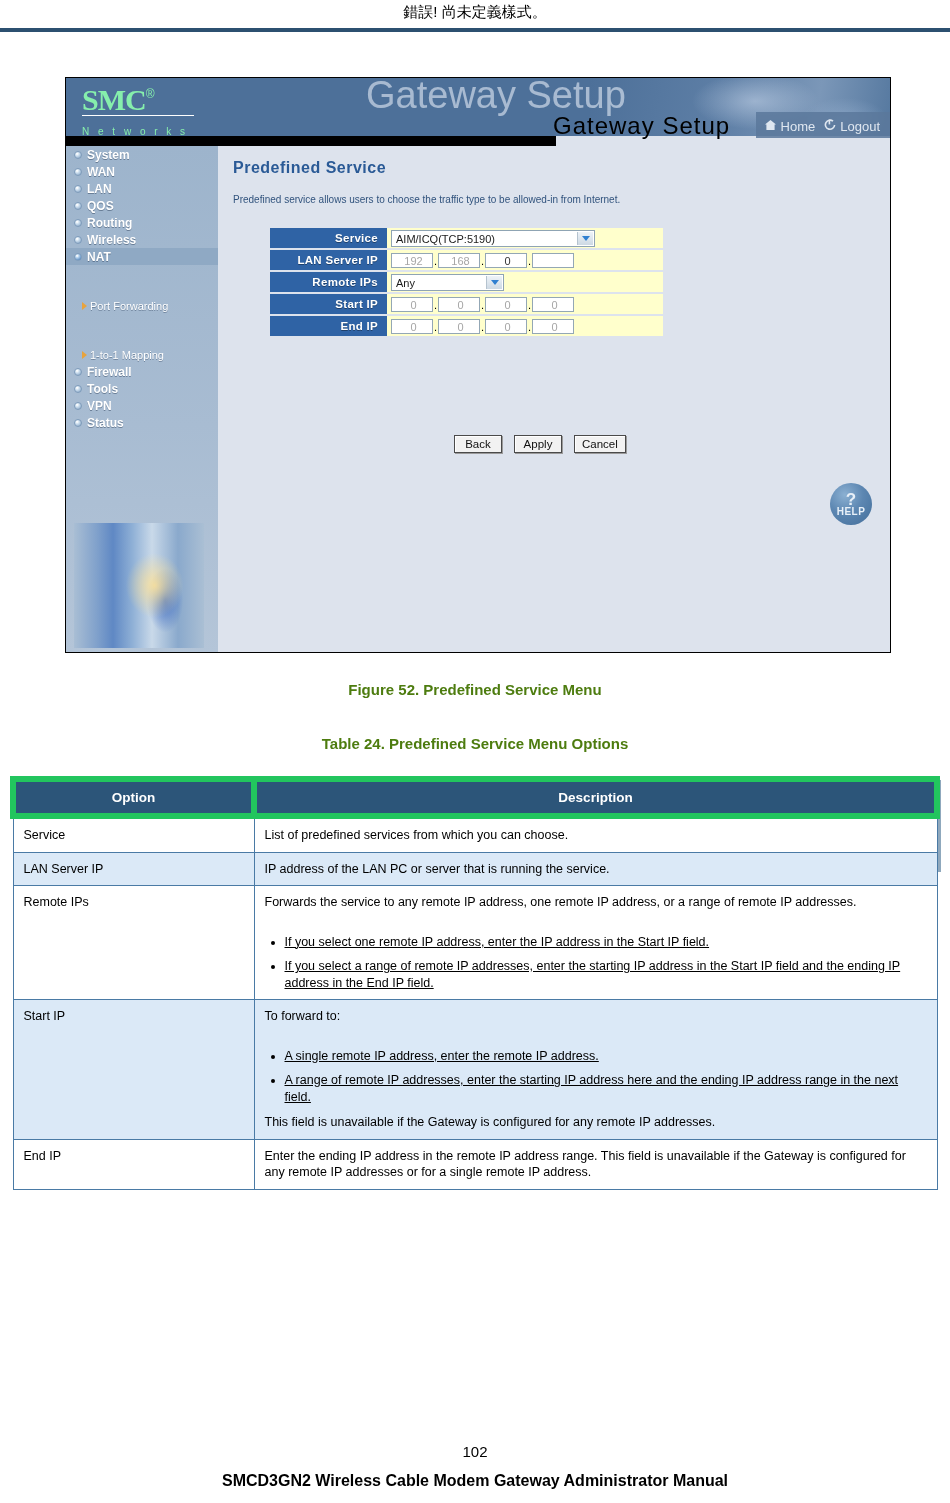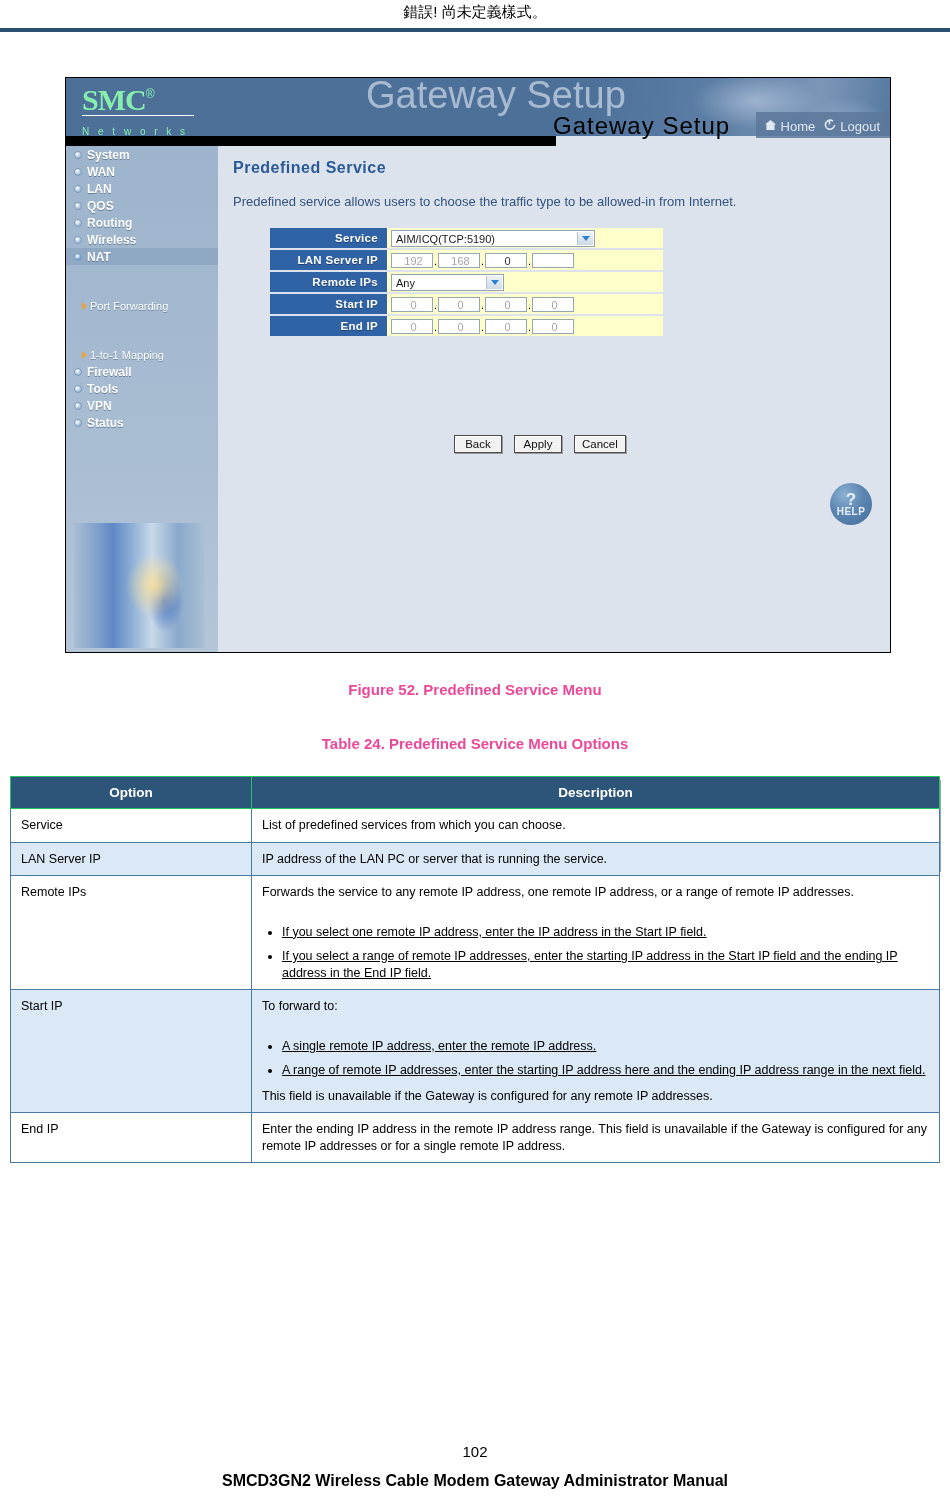--- a/index.html
+++ b/index.html
@@ -227,21 +227,21 @@
     position: absolute;
     left: 15px; top: 13px;
     font-size: 16px;
     font-weight: bold;
     color: #2a5a96;
     letter-spacing: 0.5px;
   }
   .page-desc {
     position: absolute;
     left: 15px; top: 48px;
-    font-size: 13px;
+    font-size: 10px;
     color: #31537d;
   }
 
   
   .form-table {
     position: absolute;
     left: 52px;
     top: 80px;
     border-collapse: separate;
     border-spacing: 0 2px;
@@ -362,42 +362,42 @@
   .help-q { font-size: 17px; font-weight: bold; margin-bottom: -1px; }
   .help-t { font-size: 10px; font-weight: bold; letter-spacing: 0.5px; }
 
   
   .caption {
     position: absolute;
     width: 950px;
     text-align: center;
     font-size: 15px;
     font-weight: bold;
-    color: #ec4899;
+    color: #4d7c0f;
   }
   .fig-caption { top: 681px; }
   .tbl-caption { top: 735px; }
 
   
   .options-table {
     position: absolute;
     left: 10px;
     top: 776px;
     width: 930px;
     border-collapse: collapse;
     font-size: 12.5px;
     color: #000;
   }
   .options-table th {
     background: #2c5579;
     color: #ffffff;
     font-size: 13.5px;
     font-weight: bold;
     padding: 8px 6px;
-    border: 1px solid #22c55e;
+    border: 6px solid #22c55e;
   }
   .options-table th.col-option { width: 220px; }
   .options-table td {
     border: 1px solid #4a7aa5;
     padding: 8px 10px;
     vertical-align: top;
     line-height: 1.32;
   }
   .options-table td.opt { width: 220px; }
   tr.alt td { background: #dbe9f7; }

